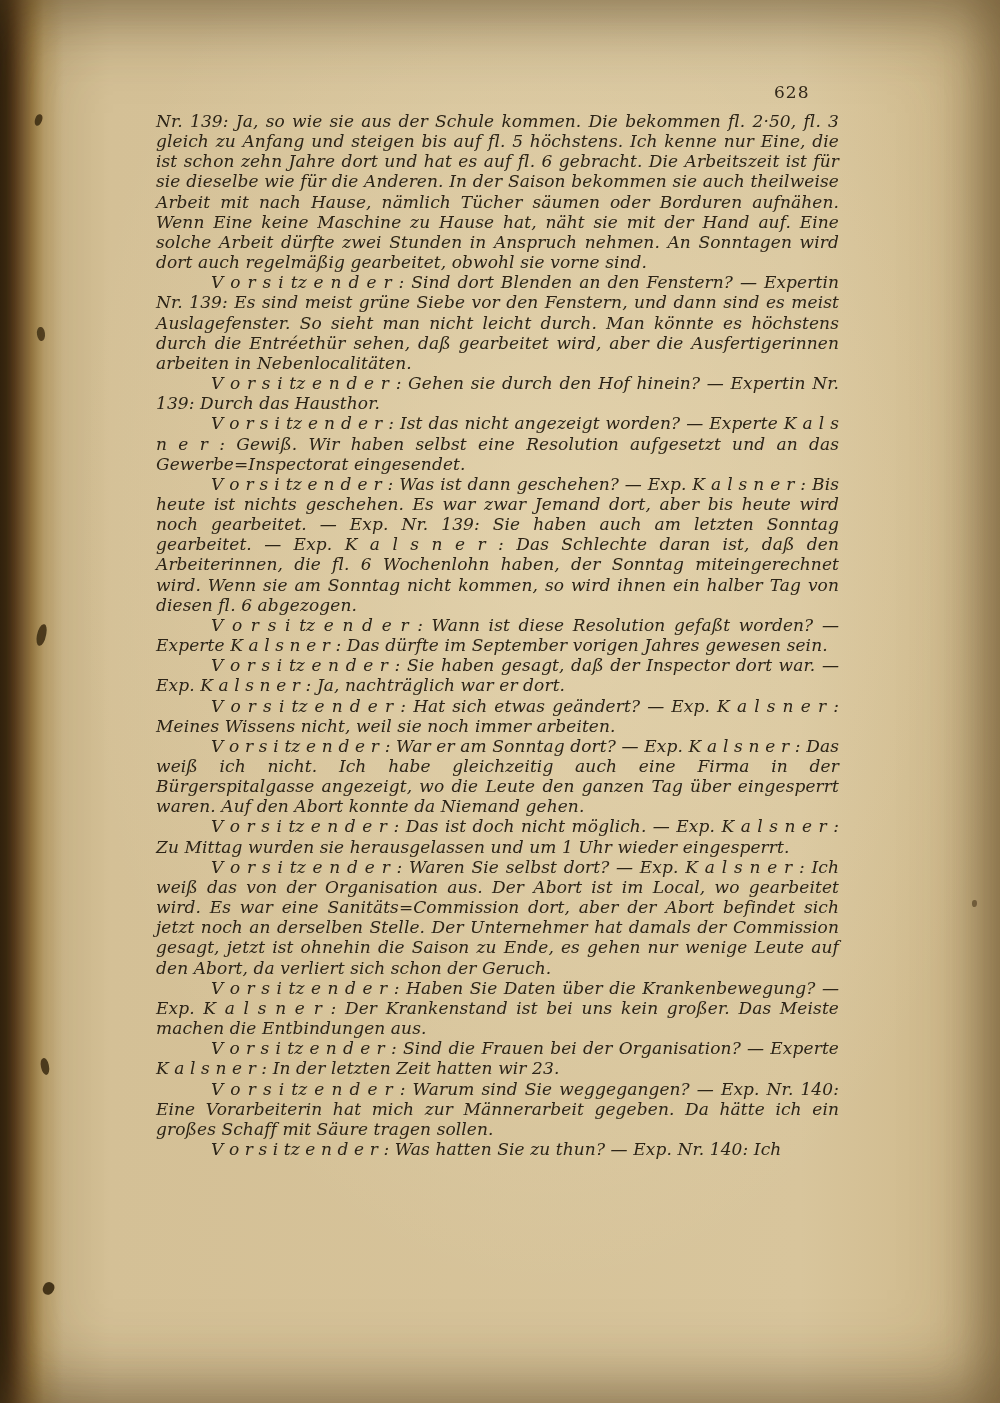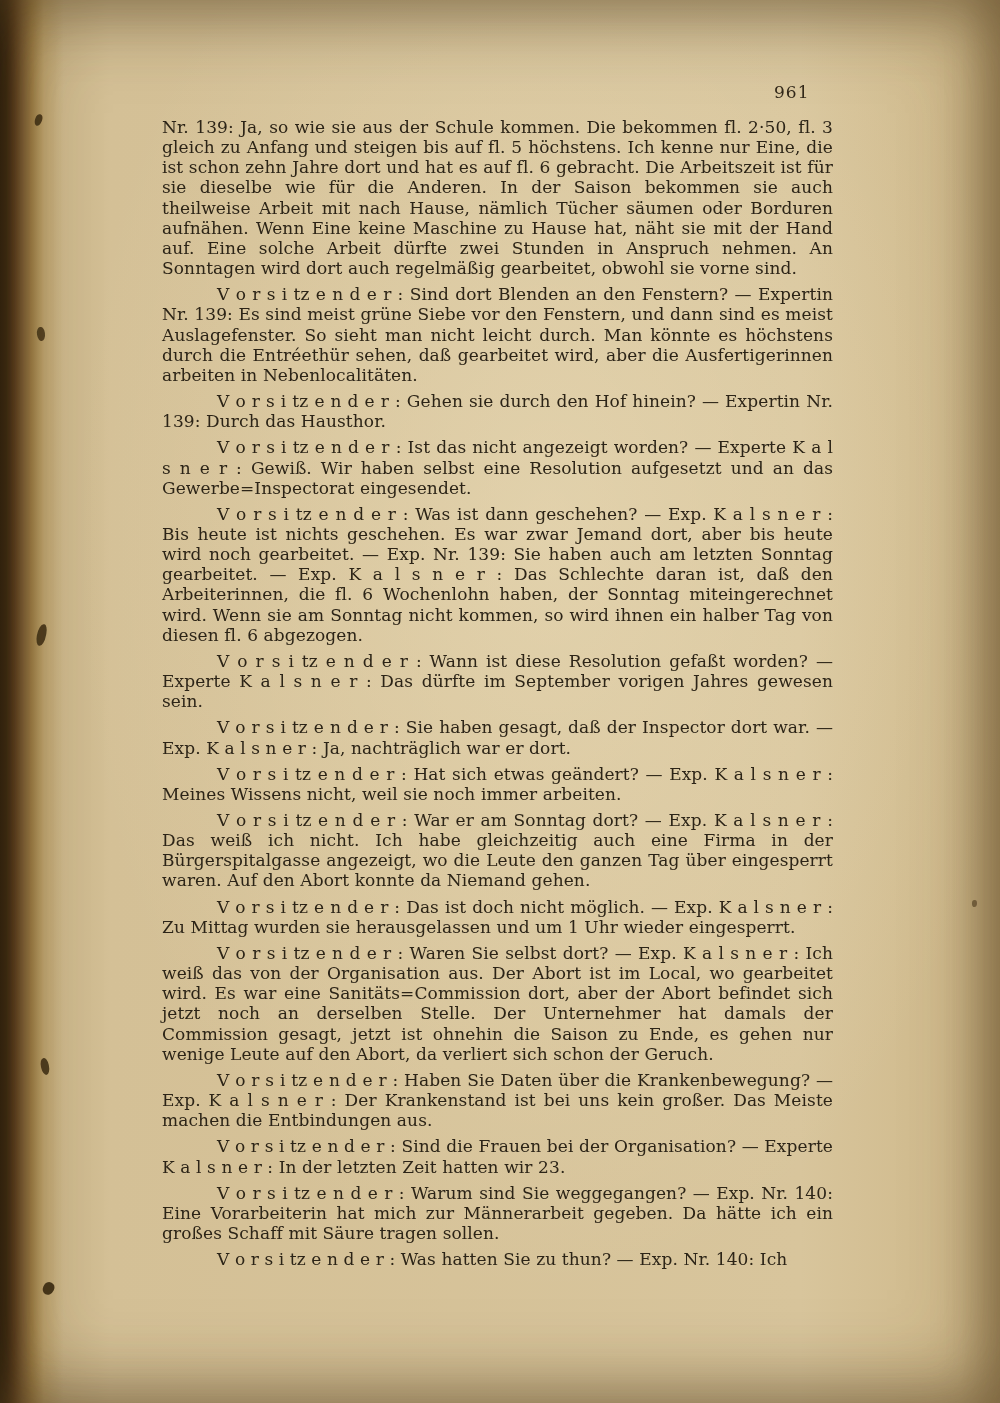--- a/index.html
+++ b/index.html
@@ -55,22 +55,23 @@
     position: absolute;
     left: 156px;
     top: 111px;
     width: 683px;
     text-align: justify;
     font-size: 17px;
     line-height: 20.15px;
     letter-spacing: 0.1px;
   }
   .para {
-    margin: 6px;
+    margin: 0;
     text-indent: 55px;
+    font-style: italic;
   }
   .para.no-indent {
     text-indent: 0;
   }
   .speck {
     position: absolute;
     background: #3a2a12;
     border-radius: 50% 45% 55% 50%;
     pointer-events: none;
   }
@@ -87,21 +88,21 @@
 <div class="sheet">
   <div class="binding"></div>
 
   <div class="speck s1"></div>
   <div class="speck s2"></div>
   <div class="speck s3"></div>
   <div class="speck s4"></div>
   <div class="speck s5"></div>
   <div class="speck s6"></div>
 
-  <div class="page-number">961</div>
+  <div class="page-number">628</div>
 
   <div class="text-block">
       <p class="para no-indent">Nr. 139: Ja, so wie sie aus der Schule kommen. Die bekommen fl. 2·50, fl. 3 gleich zu Anfang und steigen bis auf fl. 5 höchstens. Ich kenne nur Eine, die ist schon zehn Jahre dort und hat es auf fl. 6 gebracht. Die Arbeitszeit ist für sie dieselbe wie für die Anderen. In der Saison bekommen sie auch theilweise Arbeit mit nach Hause, nämlich Tücher säumen oder Borduren aufnähen. Wenn Eine keine Maschine zu Hause hat, näht sie mit der Hand auf. Eine solche Arbeit dürfte zwei Stunden in Anspruch nehmen. An Sonntagen wird dort auch regelmäßig gearbeitet, obwohl sie vorne sind.</p>
       <p class="para">V o r s i tz e n d e r :  Sind dort Blenden an den Fenstern? — Expertin Nr. 139: Es sind meist grüne Siebe vor den Fenstern, und dann sind es meist Auslagefenster. So sieht man nicht leicht durch. Man könnte es höchstens durch die Entréethür sehen, daß gearbeitet wird, aber die Ausfertigerinnen arbeiten in Nebenlocalitäten.</p>
       <p class="para">V o r s i tz e n d e r :  Gehen sie durch den Hof hinein? — Expertin Nr. 139: Durch das Hausthor.</p>
       <p class="para">V o r s i tz e n d e r :  Ist das nicht angezeigt worden? — Experte K a l s n e r :  Gewiß. Wir haben selbst eine Resolution aufgesetzt und an das Gewerbe=Inspectorat eingesendet.</p>
       <p class="para">V o r s i tz e n d e r :  Was ist dann geschehen? — Exp. K a l s n e r : Bis heute ist nichts geschehen. Es war zwar Jemand dort, aber bis heute wird noch gearbeitet. — Exp. Nr. 139: Sie haben auch am letzten Sonntag gearbeitet. — Exp. K a l s n e r :  Das Schlechte daran ist, daß den Arbeiterinnen, die fl. 6 Wochenlohn haben, der Sonntag miteingerechnet wird. Wenn sie am Sonntag nicht kommen, so wird ihnen ein halber Tag von diesen fl. 6 abgezogen.</p>
       <p class="para">V o r s i tz e n d e r :  Wann ist diese Resolution gefaßt worden? — Experte K a l s n e r :  Das dürfte im September vorigen Jahres gewesen sein.</p>
       <p class="para">V o r s i tz e n d e r :  Sie haben gesagt, daß der Inspector dort war. — Exp. K a l s n e r :  Ja, nachträglich war er dort.</p>
       <p class="para">V o r s i tz e n d e r :  Hat sich etwas geändert? — Exp. K a l s n e r : Meines Wissens nicht, weil sie noch immer arbeiten.</p>

